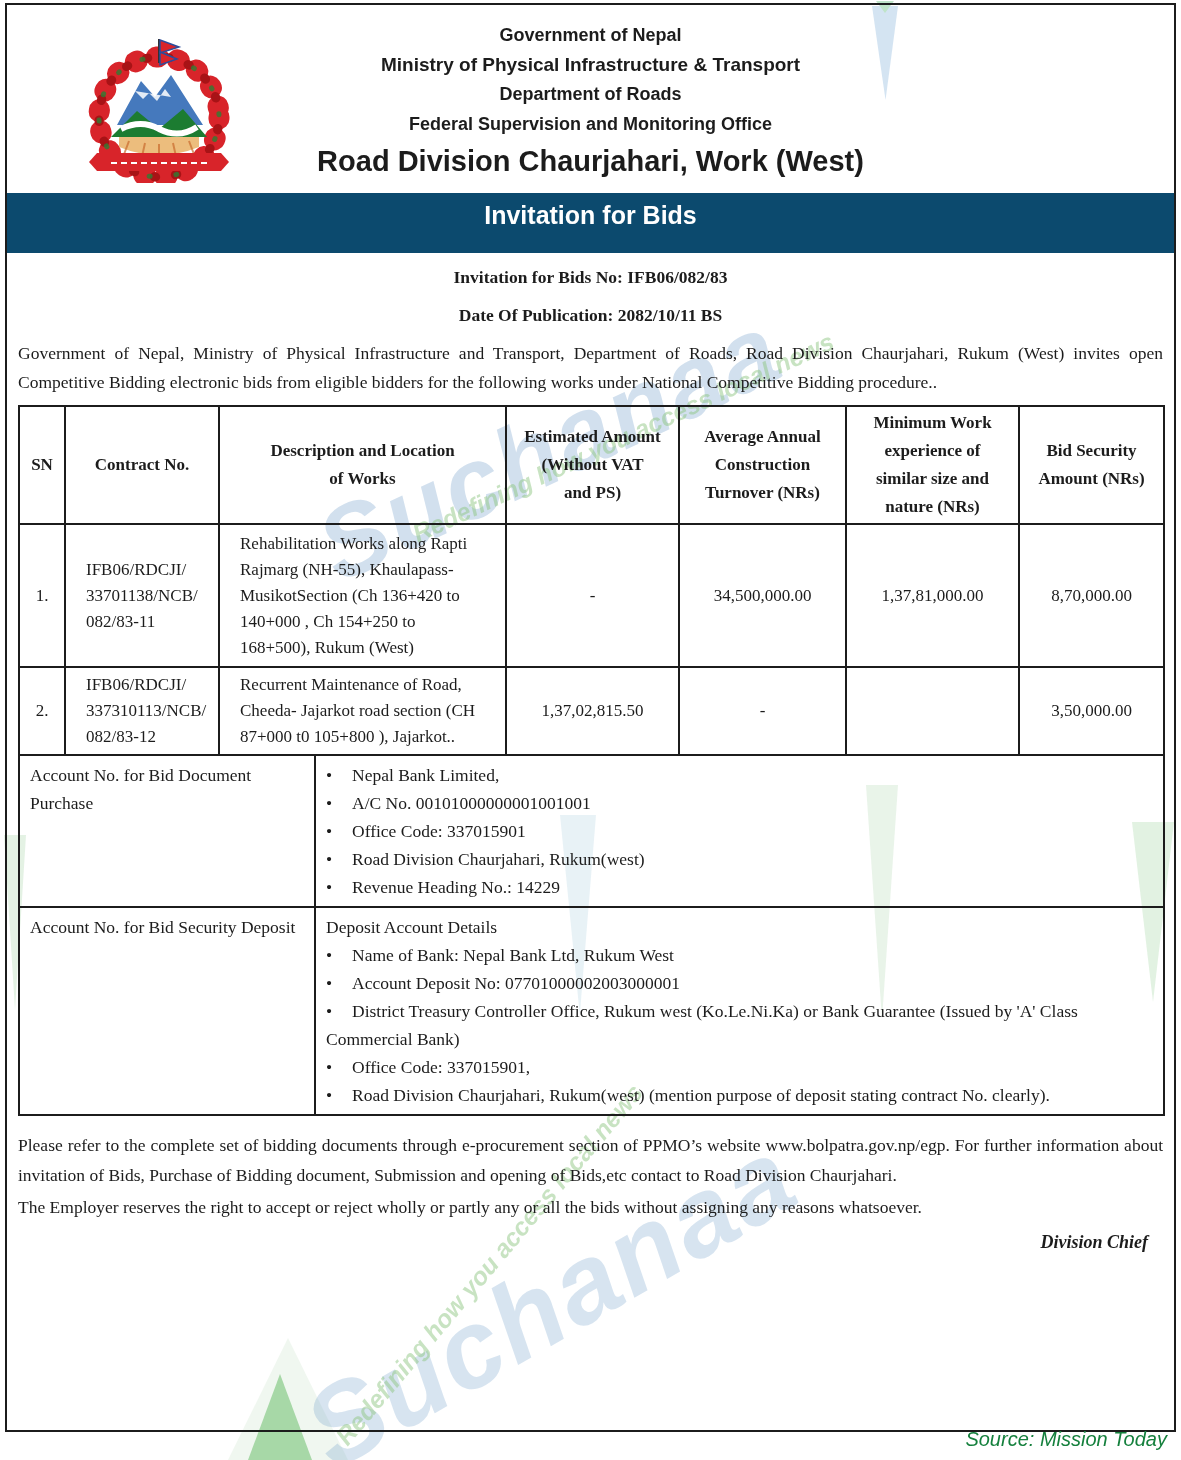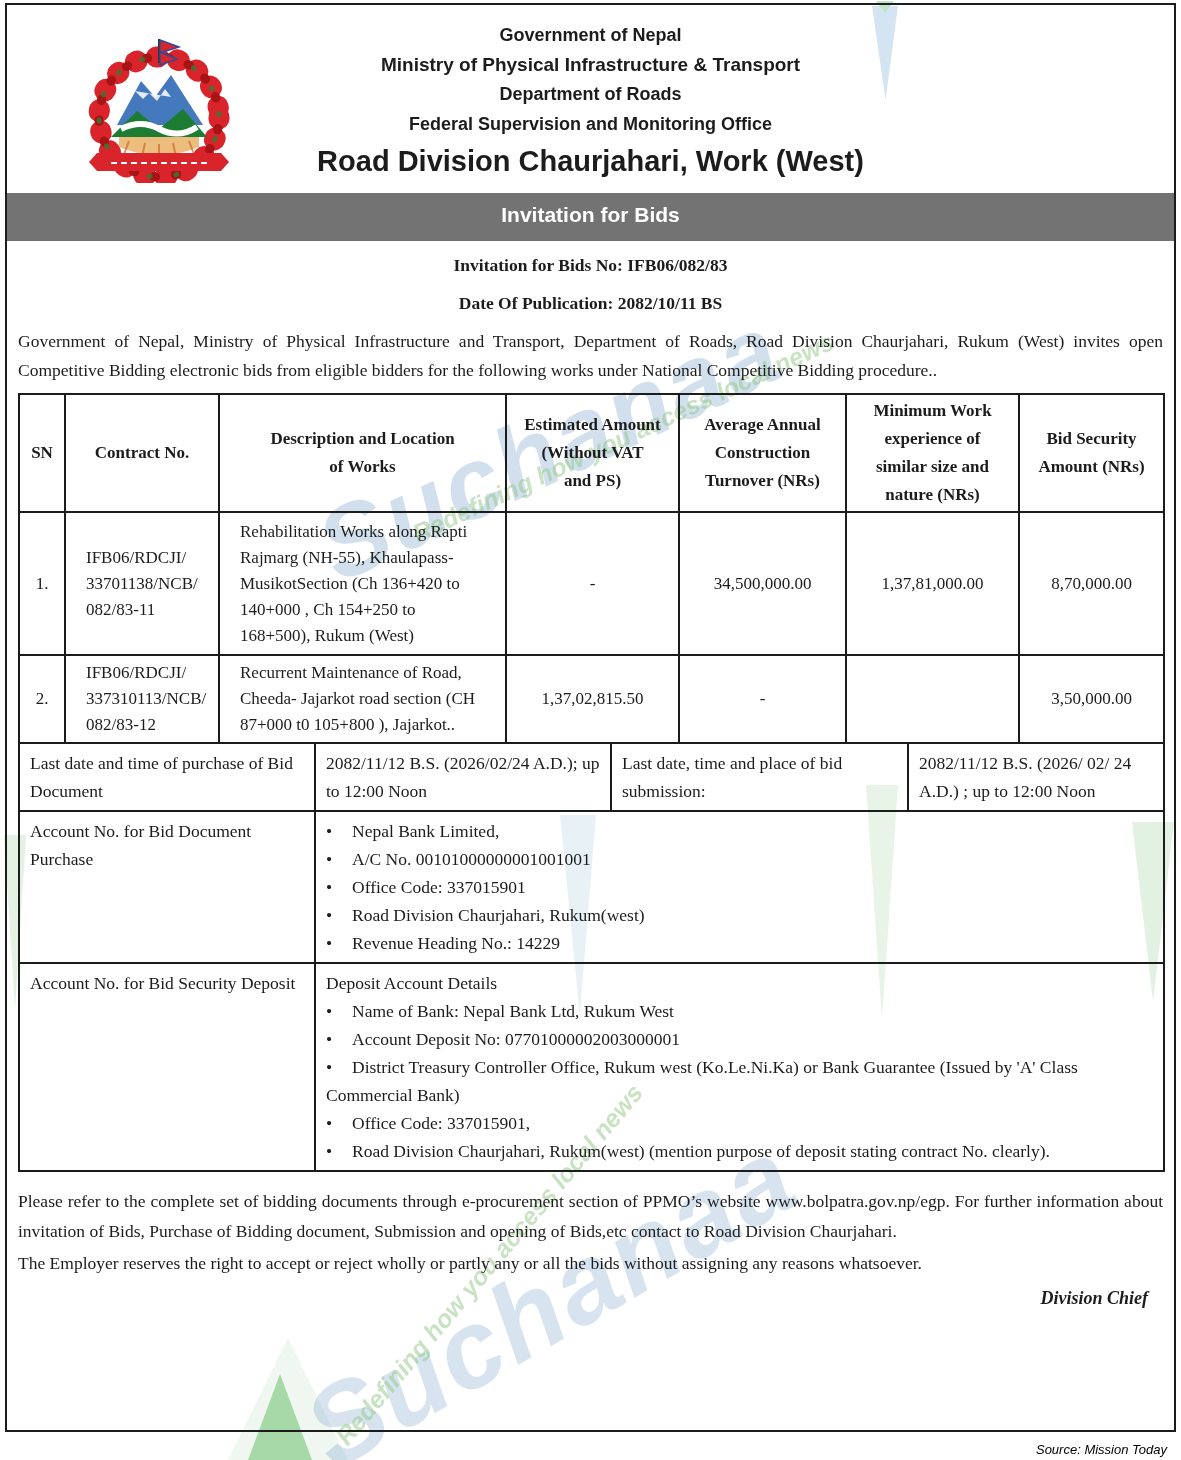--- a/index.html
+++ b/index.html
@@ -20,22 +20,22 @@
     border:2px solid #1c1c1c;z-index:1;}
   
   .header{position:relative;text-align:center;padding-top:16px;height:172px;
     font-family:"Liberation Sans",sans-serif;font-weight:bold;}
   .emblem{position:absolute;left:70px;top:32px;}
   .h1{font-size:18px;margin:4px 0 0;}
   .h2{font-size:19px;margin:8px 0 0;}
   .h3{font-size:18px;margin:8px 0 0;}
   .h4{font-size:18px;margin:9px 0 0;}
   .h5{font-size:29px;margin:10px 0 0;}
-  .banner{background:#737373;color:#ffffff;text-align:center;height:48px;
-    font-family:"Liberation Sans",sans-serif;font-weight:bold;font-size:21px;line-height:44px;}
+  .banner{background:#0c4a6e;color:#ffffff;text-align:center;height:60px;
+    font-family:"Liberation Sans",sans-serif;font-weight:bold;font-size:25px;line-height:44px;}
   
   .meta{text-align:center;font-weight:bold;font-size:17.5px;}
   .meta-bidno{margin-top:14px;}
   .meta-pub{margin-top:17px;}
   .intro{margin:13px 11px 0;font-size:17.5px;line-height:29px;text-align:justify;}
   
   table{border-collapse:collapse;table-layout:fixed;width:1145px;margin-left:11px;background:transparent;}
   table.works{margin-top:8px;}
   table.details{margin-top:-2px;}
   th,td{border:2px solid #1c1c1c;font-size:17px;}
@@ -53,22 +53,22 @@
   .details tr.rB{height:58px;}
   .details tr.rC{height:39px;}
   .details tr.rD{height:66px;}
   .details tr.rE{height:145px;}
   .details tr.rF{height:200px;}
   .blt{display:inline-block;width:26px;}
   
   .fpara{margin:14px 11px 0;font-size:17.5px;line-height:30px;text-align:justify;}
   .fpara2{margin-top:2px;}
   .sig{text-align:right;font-weight:bold;font-style:italic;font-size:18px;margin:10px 26px 0 0;}
-  .source{position:absolute;right:14px;bottom:3px;z-index:2;
-    font-family:"Liberation Sans",sans-serif;font-style:italic;font-size:13px;color:#000000;}
+  .source{position:absolute;right:14px;bottom:9px;z-index:2;
+    font-family:"Liberation Sans",sans-serif;font-style:italic;font-size:20px;color:#15803d;}
 </style>
 </head>
 <body>
 
 <div class="deco tri" style="left:872px;top:6px;width:26px;height:94px;background:#ccdff0;opacity:.85;clip-path:polygon(0 0,100% 0,52% 100%);"></div>
 <div class="deco tri" style="left:876px;top:1px;width:18px;height:12px;background:#bfe4c8;clip-path:polygon(0 0,100% 0,50% 100%);"></div>
 <div class="deco tri" style="left:4px;top:835px;width:22px;height:175px;background:#d9ecd9;opacity:.7;clip-path:polygon(0 0,100% 0,50% 100%);"></div>
 <div class="deco tri" style="left:560px;top:815px;width:36px;height:200px;background:#d8eaf0;opacity:.6;clip-path:polygon(0 0,100% 0,55% 100%);"></div>
 <div class="deco tri" style="left:862px;top:785px;width:40px;height:235px;background:#dff0df;opacity:.7;clip-path:polygon(10% 0,90% 0,50% 100%);"></div>
 <div class="deco tri" style="left:1132px;top:822px;width:42px;height:180px;background:#d6ecd6;opacity:.7;clip-path:polygon(0 0,100% 0,50% 100%);"></div>
@@ -169,26 +169,20 @@
     </table>
 
   <table class="details">
     <colgroup>
       <col style="width:296px">
         <col style="width:296px">
         <col style="width:297px">
         <col style="width:256px">
     </colgroup>
     <tbody>
-        <tr class="rA">
-      <td>Last date and time of purchase of Bid Document</td>
-      <td>2082/11/12 B.S. (2026/02/24 A.D.); up to 12:00 Noon</td>
-      <td>Last date, time and place of bid submission:</td>
-      <td>2082/11/12 B.S. (2026/ 02/ 24 A.D.) ; up to 12:00 Noon</td>
-    </tr>
     <tr class="rE">
       <td>Account No. for Bid Document Purchase</td>
       <td colspan="3">
         <div><span class="blt">•</span><span>Nepal Bank Limited,</span></div>
         <div><span class="blt">•</span><span>A/C No. 00101000000001001001</span></div>
         <div><span class="blt">•</span><span>Office Code: 337015901</span></div>
         <div><span class="blt">•</span><span>Road Division Chaurjahari, Rukum(west)</span></div>
         <div><span class="blt">•</span><span>Revenue Heading No.: 14229</span></div>
       </td>
     </tr>

